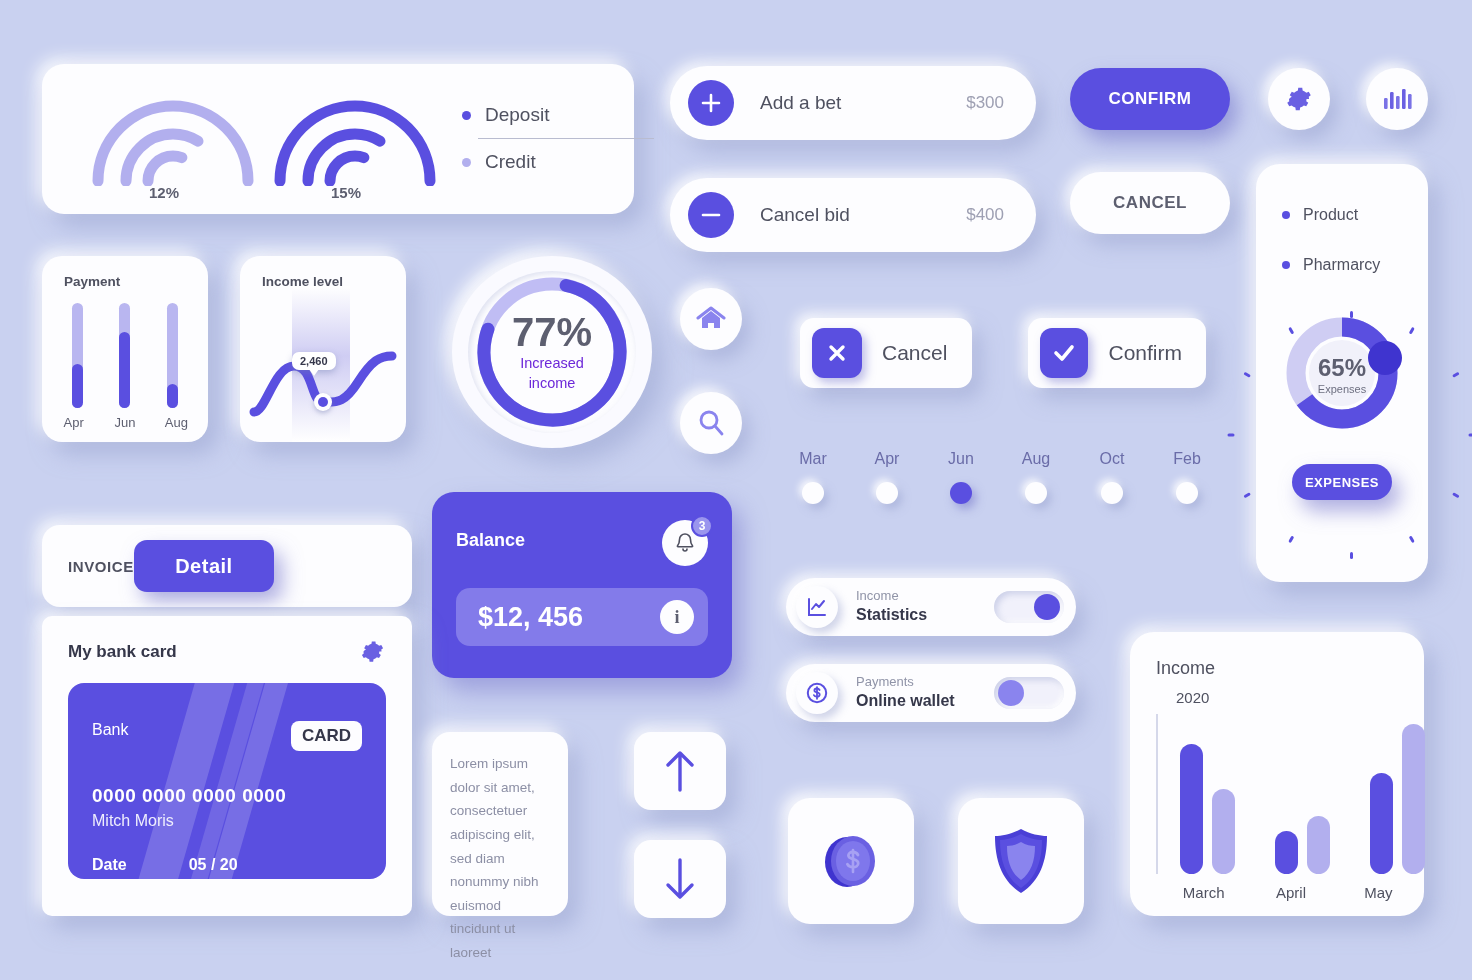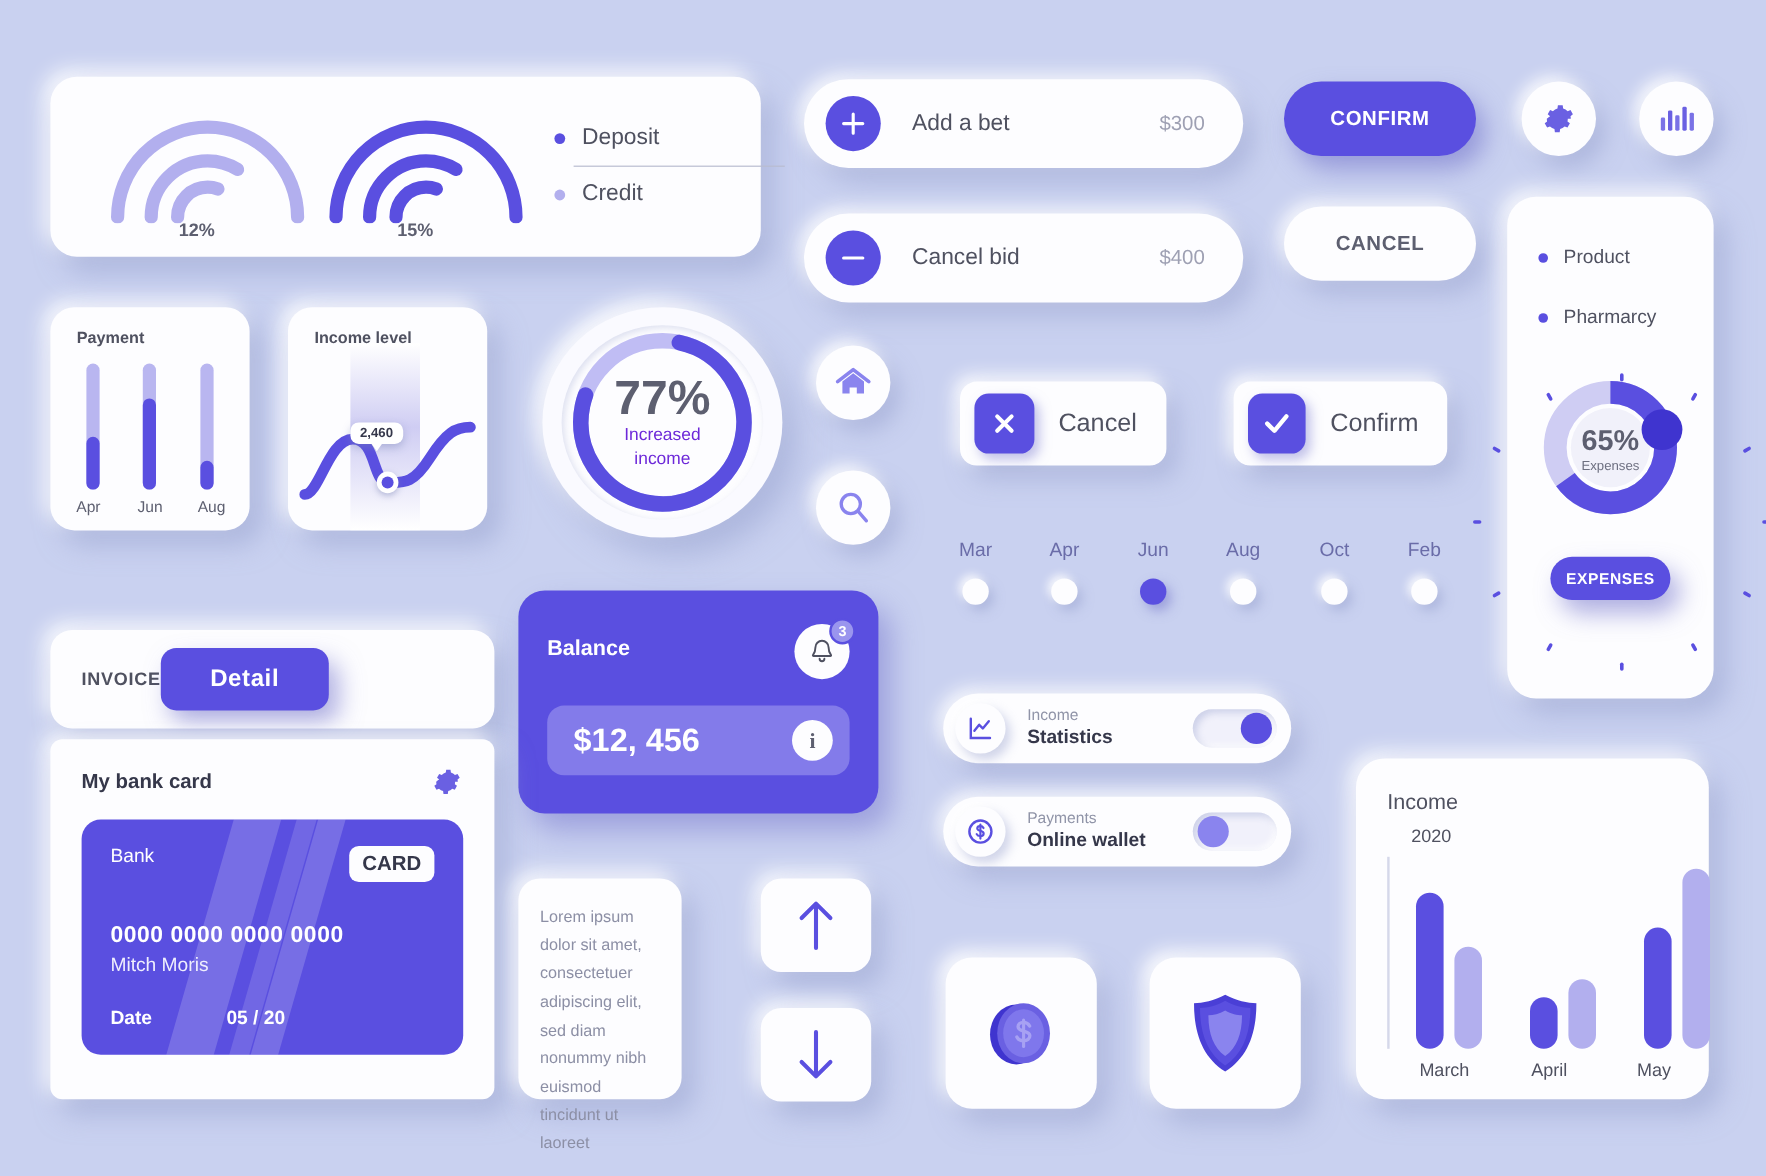--- a/index.html
+++ b/index.html
@@ -127,21 +127,21 @@
             justify-content:space-between;padding:0 14px 0 22px;}
   #balance-amount{font-size:27px;font-weight:bold;color:#fff;text-align:right;}
   .infocirc{width:34px;height:34px;border-radius:50%;background:#fdfdff;display:flex;align-items:center;justify-content:center;
             font-size:18px;font-weight:bold;color:#5d5f70;font-family:"Liberation Serif",serif;}
 
   
   #bank-card{left:42px;top:616px;width:370px;height:300px;border-radius:10px;padding:22px 26px;}
   .bankhead{display:flex;align-items:center;justify-content:space-between;}
   #bank-title{font-size:17px;font-weight:bold;color:#35374a;}
   .plastic{margin-top:18px;height:196px;border-radius:16px;background:#5a4fe0;position:relative;overflow:hidden;
-           padding:22px 24px;}
+           padding:38px 24px;}
   .stripe{position:absolute;top:-40px;width:38px;height:300px;background:rgba(255,255,255,.18);transform:rotate(16deg);}
   .stripe2{position:absolute;top:-40px;width:16px;height:300px;background:rgba(255,255,255,.14);transform:rotate(16deg);}
   .bankrow1{display:flex;align-items:flex-start;justify-content:space-between;position:relative;}
   #bank-name{font-size:16px;color:#fff;}
   #card-chip{background:#fdfdff;border-radius:8px;padding:5px 11px;font-size:17px;font-weight:bold;color:#35374a;}
   #card-number{position:relative;font-size:19px;font-weight:bold;color:#fff;letter-spacing:.5px;margin-top:34px;}
   #card-holder{position:relative;font-size:16px;color:#efeefd;margin-top:5px;}
   .bankrow2{position:relative;display:flex;gap:62px;margin-top:26px;}
   #card-date-label{font-size:16px;font-weight:bold;color:#fff;}
   #card-date-value{font-size:16px;font-weight:bold;color:#fff;}

